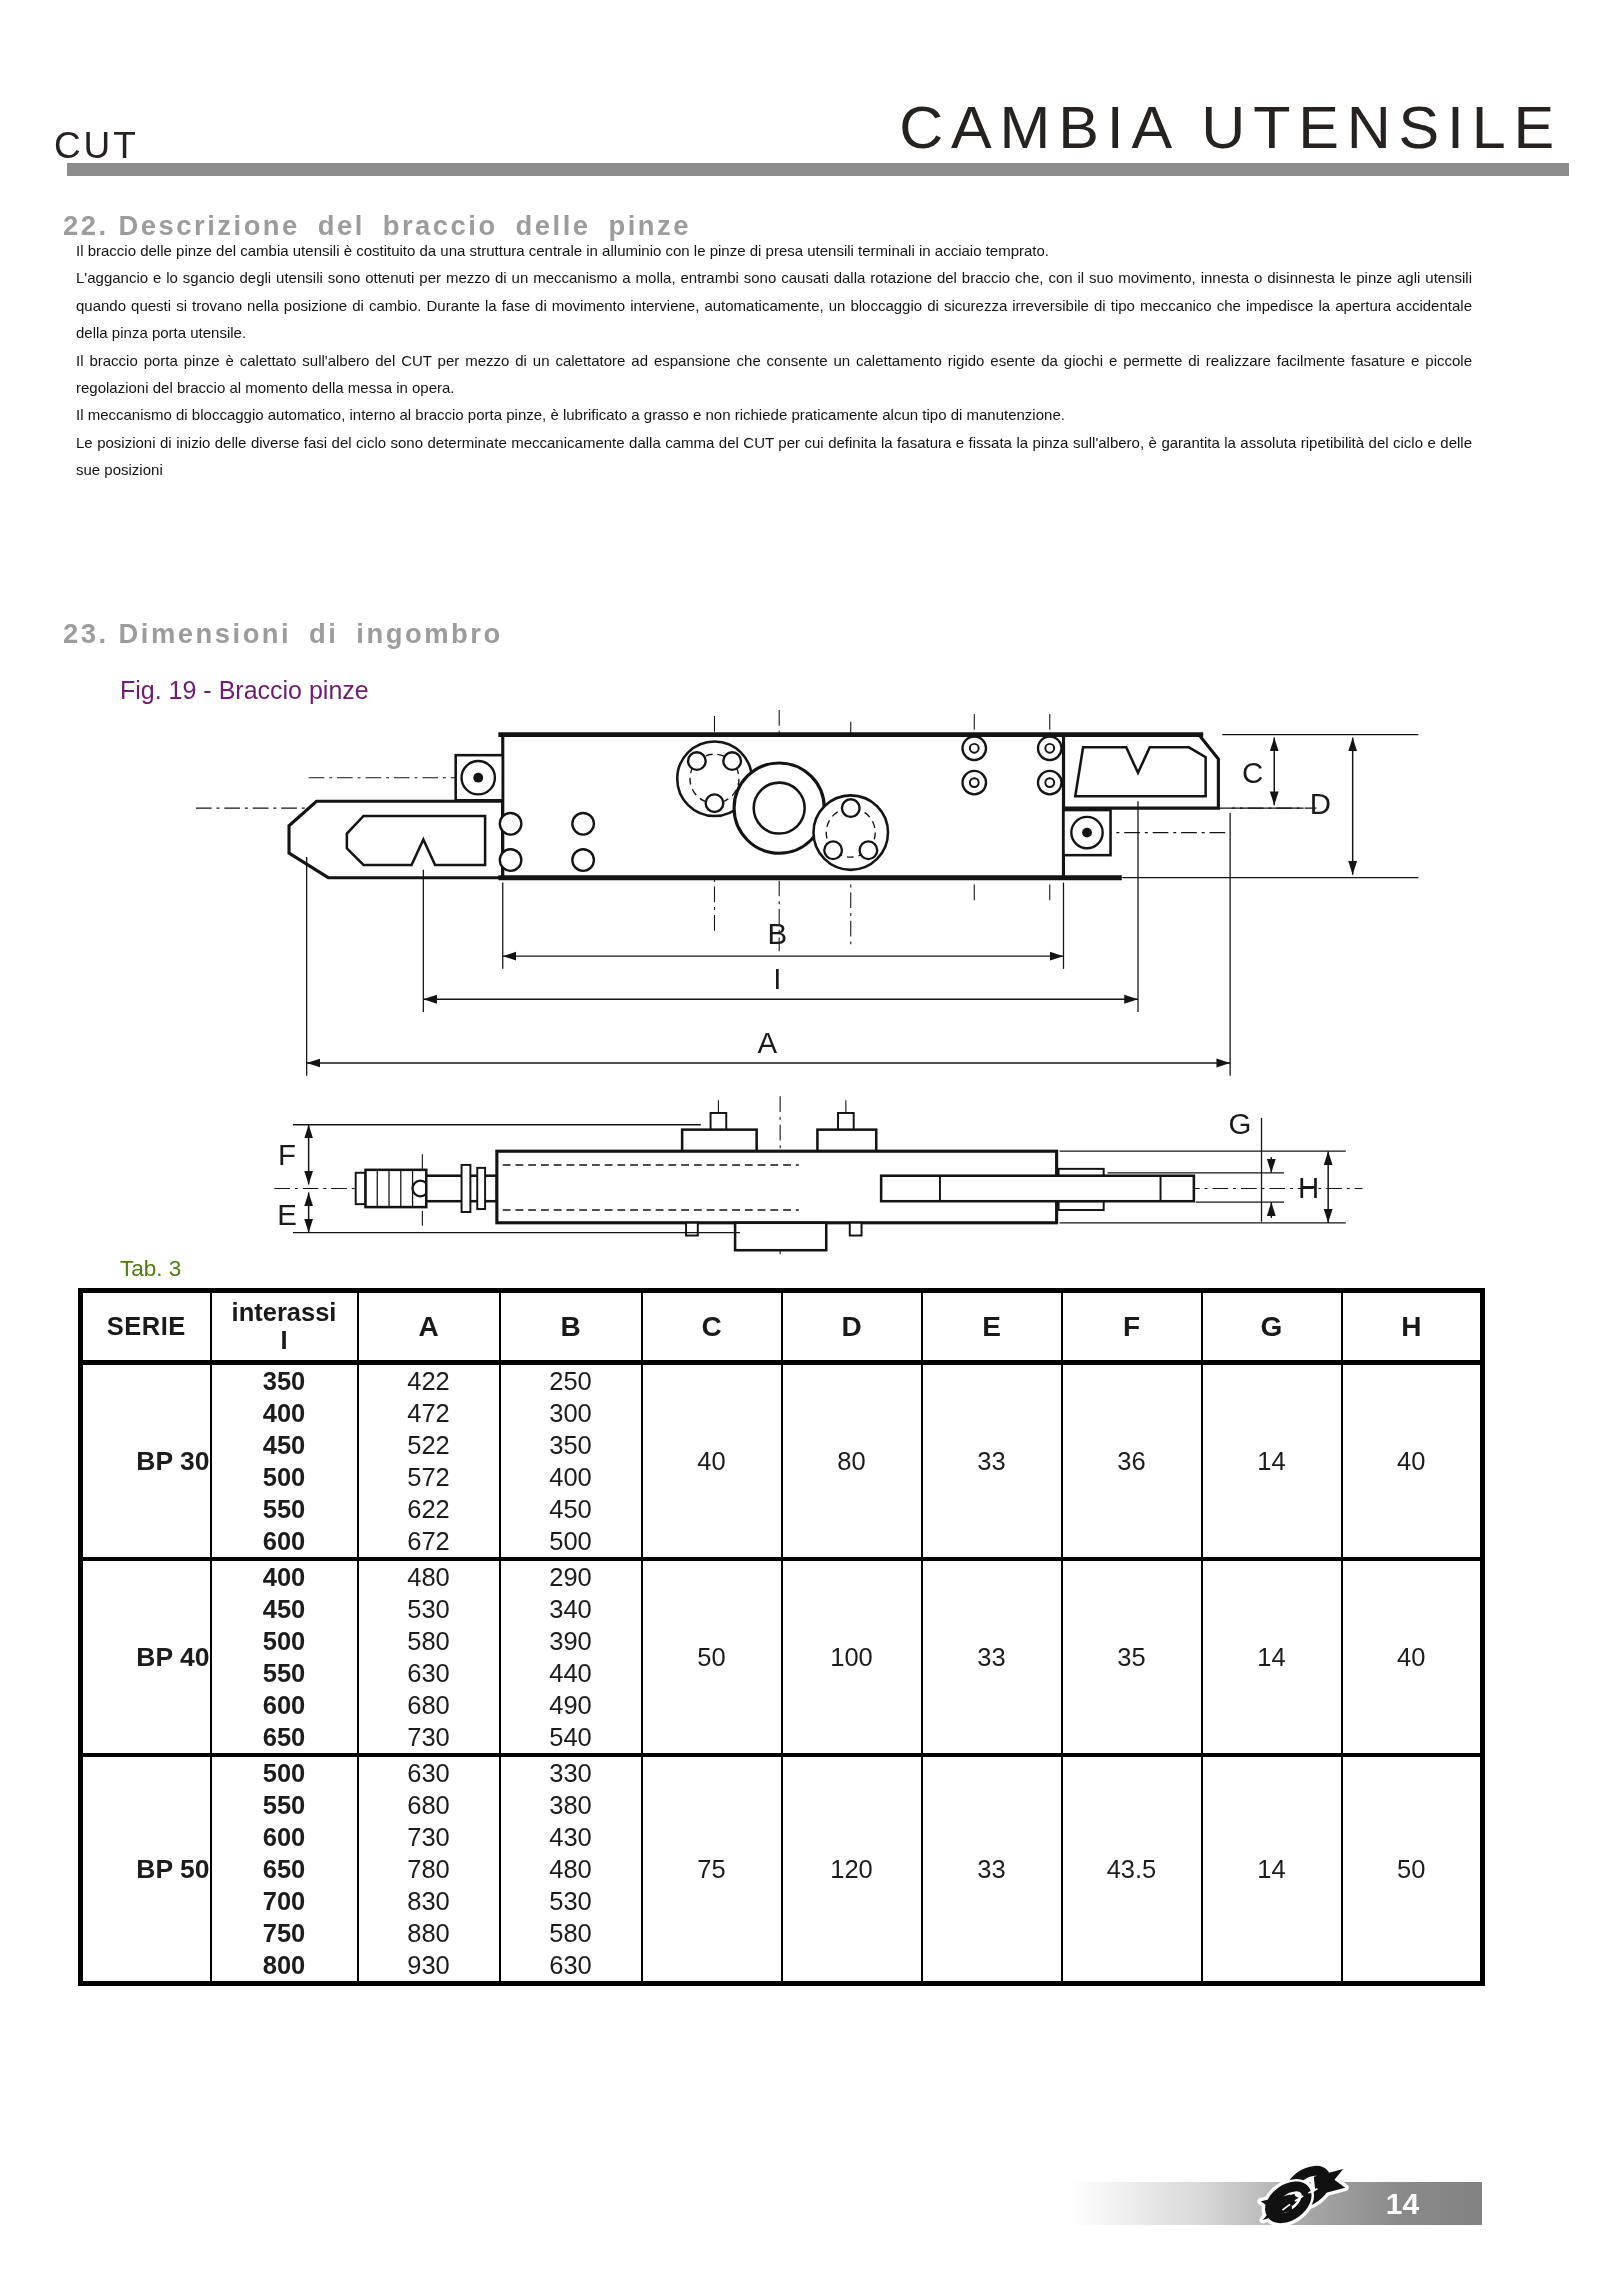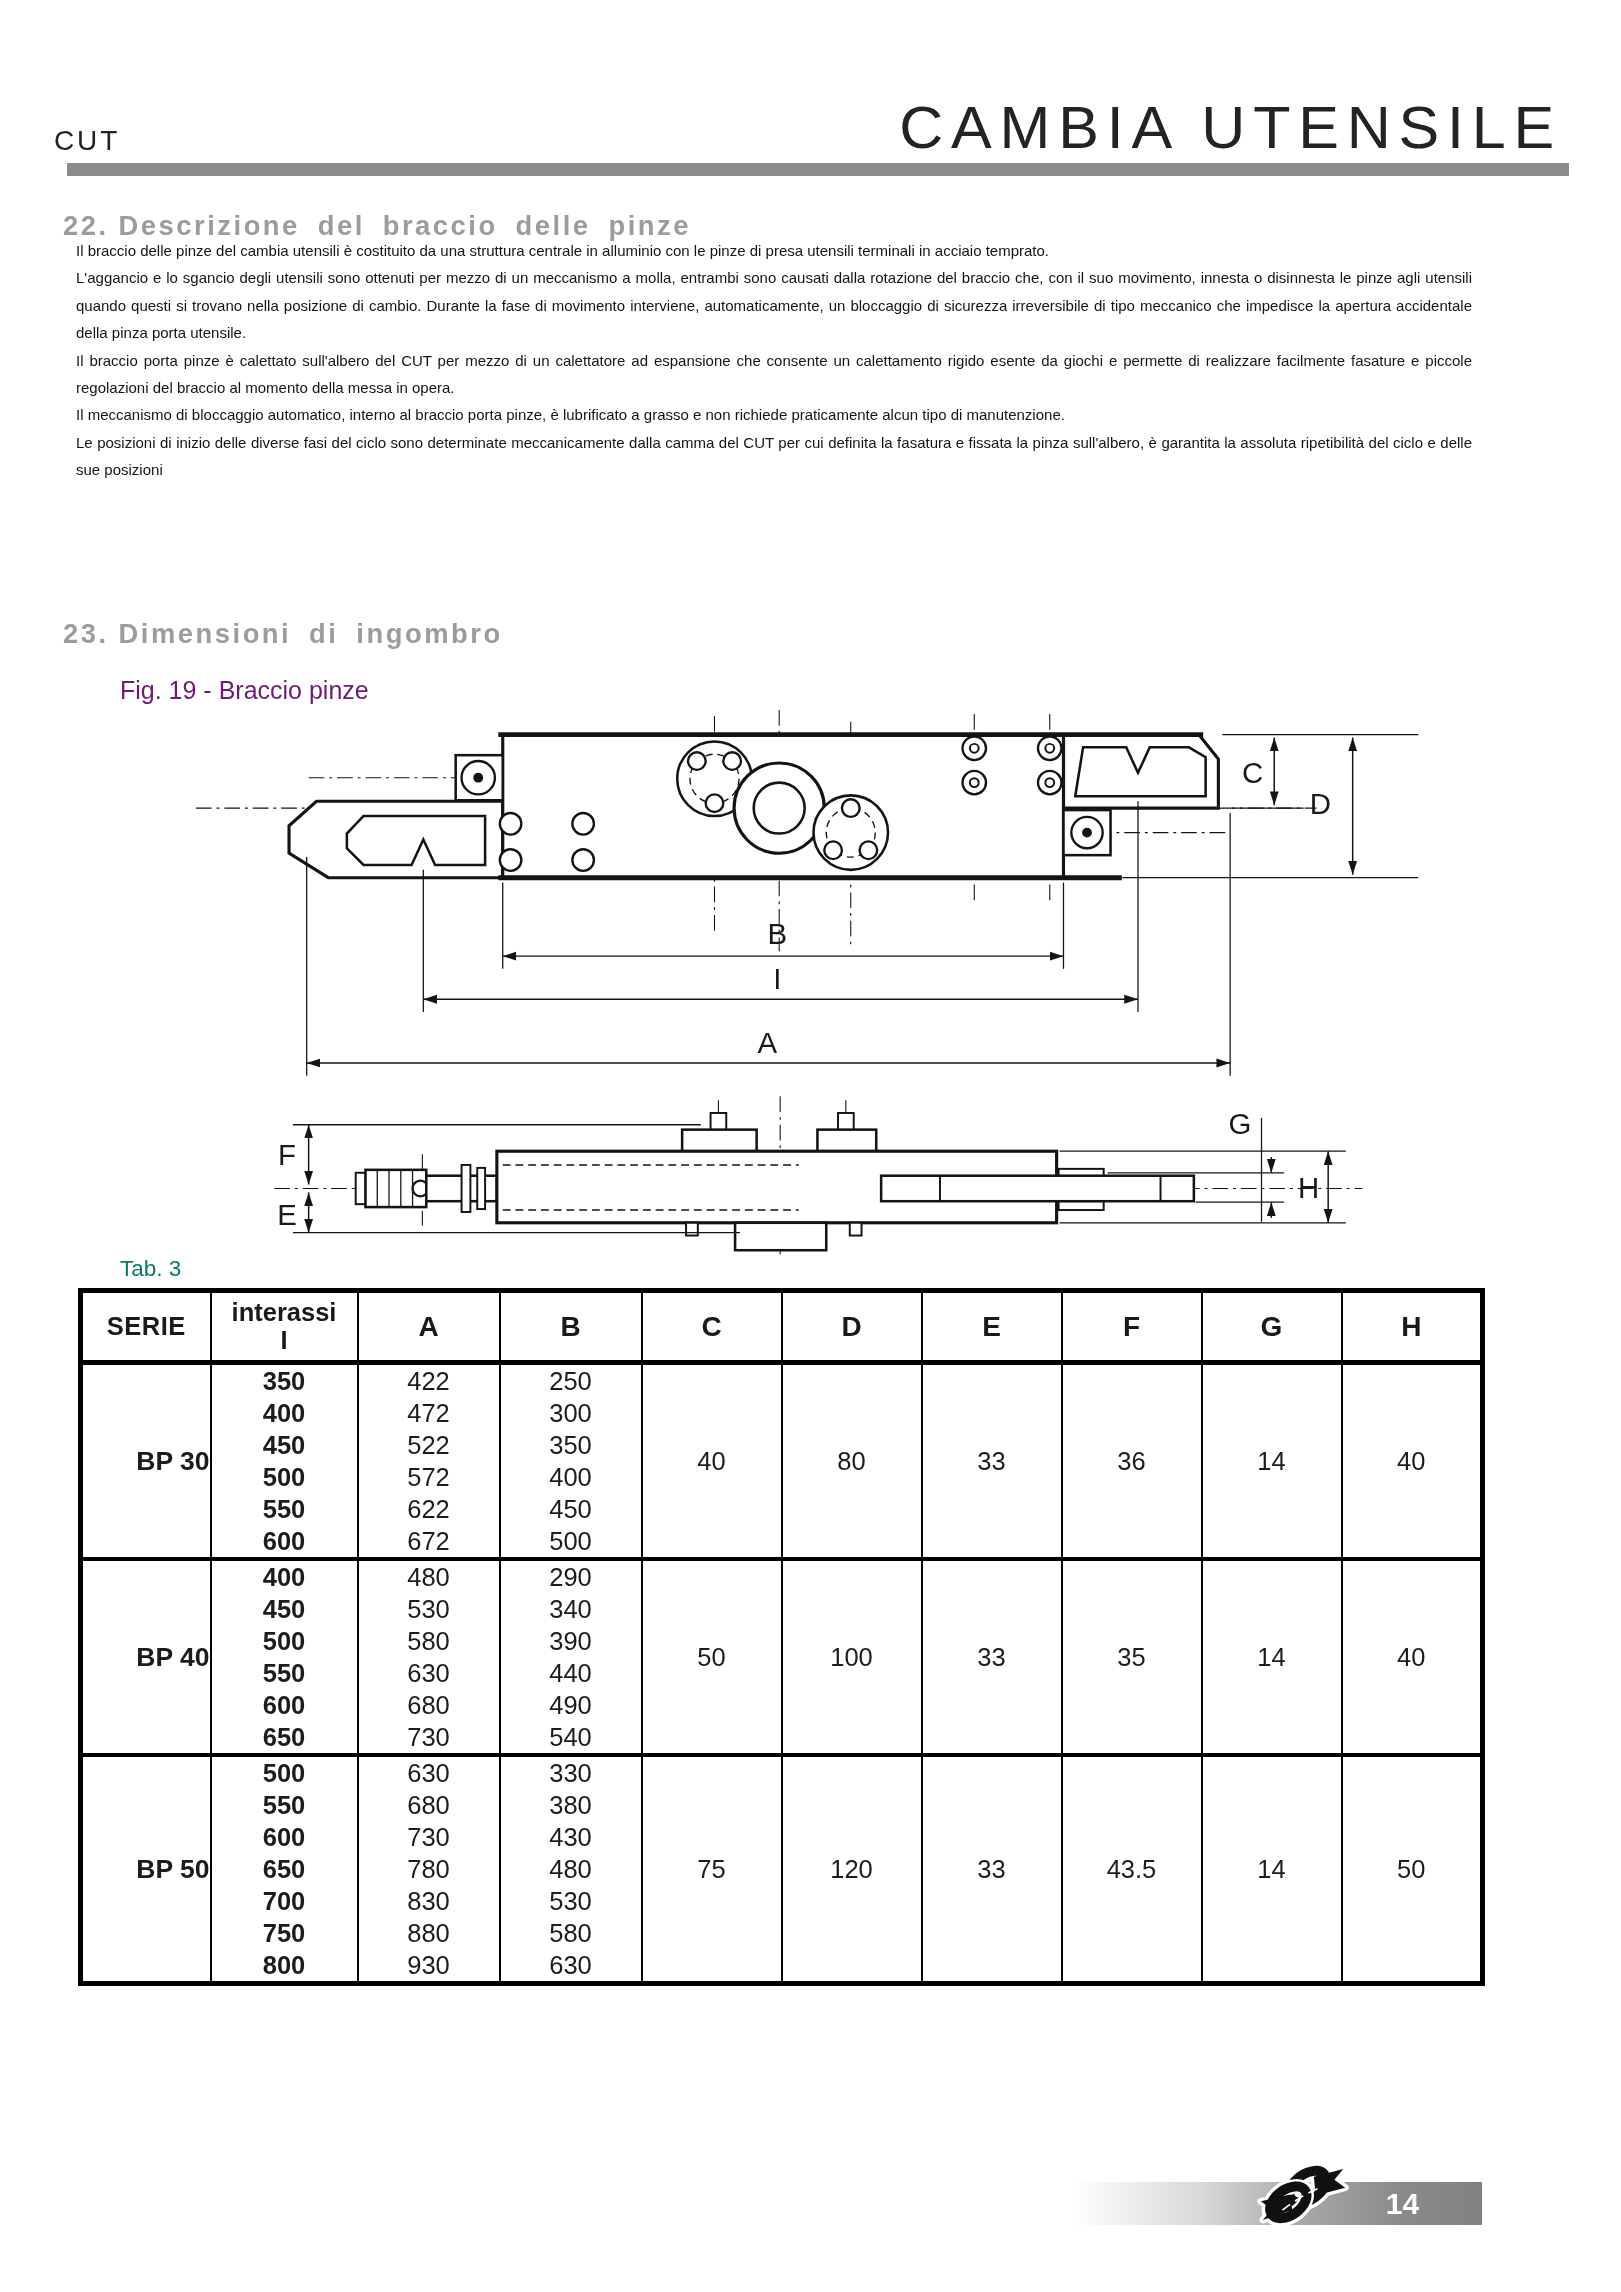--- a/index.html
+++ b/index.html
@@ -3,21 +3,21 @@
 <meta charset="utf-8">
 <style>
   html,body{margin:0;padding:0;background:#e8e8e8;}
   .page{
     position:relative; width:1621px; height:2293px; background:#ffffff;
     font-family:"Liberation Sans", sans-serif; color:#1a1a1a; overflow:hidden;
     margin:0 auto;
   }
   
   .brand-code{
-    position:absolute; left:54px; top:125px; font-size:28px; letter-spacing:2.9px;
+    position:absolute; left:54px; top:125px; font-size:37px; letter-spacing:2.9px;
     color:#262220; font-weight:400;
   }
   .doc-title{
     position:absolute; right:59px; top:92px; font-size:61px; letter-spacing:7.8px;
     color:#262220; font-weight:400; white-space:nowrap; transform:scaleY(0.98);
   }
   .header-bar{
     position:absolute; left:67px; top:163px; width:1502px; height:12.7px; background:#8c8c8c;
   }
   
@@ -31,21 +31,21 @@
   
   .body-text{
     position:absolute; left:76px; top:237px; width:1396px;
     font-size:15px; line-height:27.4px; text-align:justify; color:#141414;
   }
   .body-text p{margin:0;}
   .fig-caption{
     position:absolute; left:120px; top:676px; font-size:25px; color:#701a75;
   }
   .tab-caption{
-    position:absolute; left:120px; top:1256px; font-size:22.5px; color:#0f766e;
+    position:absolute; left:120px; top:1256px; font-size:22.5px; color:#4d7c0f;
   }
   
   .drawing{position:absolute; left:191px; top:708px;}
   .s5{stroke:#141414;stroke-width:5;fill:none;stroke-linecap:square;}
   .s3{stroke:#141414;stroke-width:3.2;fill:#fff;}
   .s25{stroke:#141414;stroke-width:2.6;fill:#fff;}
   .s2{stroke:#141414;stroke-width:2;fill:#fff;}
   .thin{stroke:#141414;stroke-width:1.3;fill:none;}
   .dim{stroke:#141414;stroke-width:1.5;fill:none;}
   .cl{stroke:#141414;stroke-width:1.1;stroke-dasharray:16 5 3 5;fill:none;}

